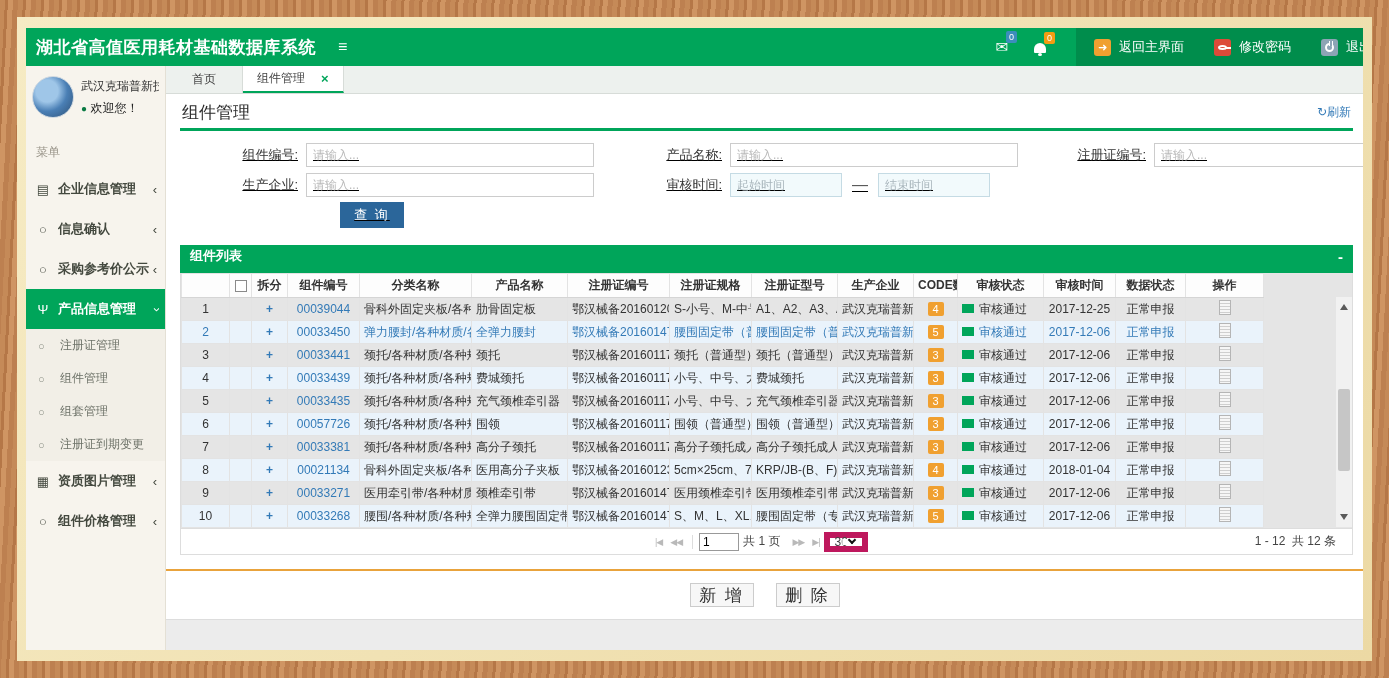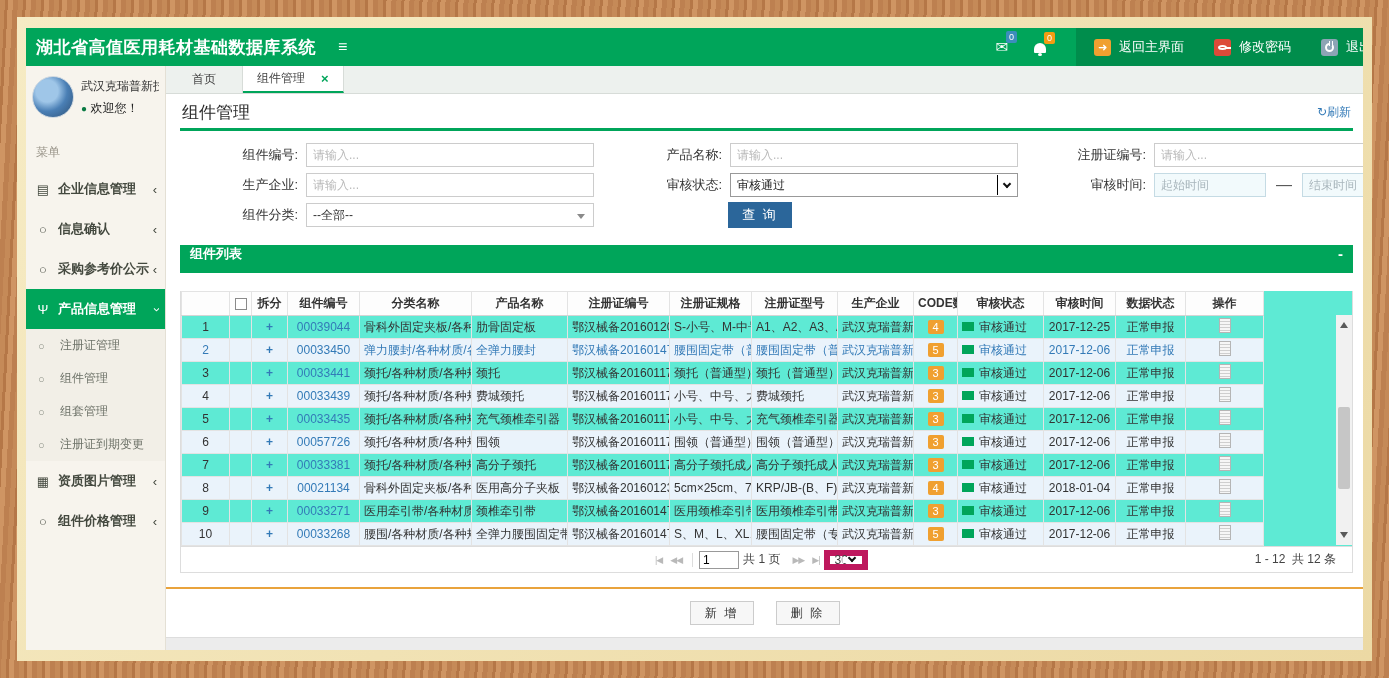--- a/index.html
+++ b/index.html
@@ -64,46 +64,46 @@
   .tab.active { background:#fff; border-bottom:2px solid #00a55a; padding:0 14px; }
   .tab .x { color:#00a55a; font-weight:bold; margin-left:16px; font-size:13px; }
 
   .content { flex:1; background:#fff; overflow:hidden; display:flex; flex-direction:column; }
   .title-row { display:flex; align-items:center; padding:7px 12px 4px 16px; flex:none; }
   .pg-title { font-size:17px; color:#2b2b2b; }
   .refresh { margin-left:auto; color:#337ab7; font-size:12px; cursor:pointer; }
   .green-line { height:3px; background:#00a55a; margin:0 10px 0 14px; flex:none; }
 
   
-  .form { padding:12px 0 4px 40px; flex:none; }
+  .form { padding:12px 0 4px 40px; flex:none;text-decoration:underline; }
   .form-row { display:flex; align-items:center; margin-bottom:6px; height:24px; }
   .fg { display:flex; align-items:center; }
   .fg label { width:92px; text-align:right; font-size:13px; color:#333; margin-right:8px; white-space:nowrap; }
   .fg.g2, .fg.g3 { margin-left:36px; }
   .tinp { width:288px; height:24px; border:1px solid #ccc; font-size:12px; padding:0 6px; color:#333; background:#fff; }
   .tinp::placeholder { color:#b9b9b9; }
   .selbox { width:288px; height:24px; border:1px solid #999; background:#fff; display:flex; align-items:center; font-size:12px; color:#222; padding-left:6px; position:relative; cursor:pointer; }
   .selbtn { position:absolute; right:1px; top:1px; bottom:1px; width:19px; background:#fff; border-left:1px solid #000; display:flex; align-items:center; justify-content:center; }
   .selbtn.soft { border-left:1px solid #ccc; }
   .vchev { width:6px; height:6px; border-right:2px solid #111; border-bottom:2px solid #111; transform:rotate(45deg); margin-top:-3px; }
   .combo { width:288px; height:24px; border:1px solid #ccc; background:#fff; display:flex; align-items:center; font-size:12px; color:#333; padding-left:6px; position:relative; cursor:pointer; }
   .tri { position:absolute; right:8px; top:10px; width:0; height:0; border-left:4px solid transparent; border-right:4px solid transparent; border-top:5px solid #8a8a8a; }
   .dinp { width:112px; height:24px; border:1px solid #c5dbe4; background:#f2fafc; font-size:12px; padding:0 6px; color:#333; }
   .dinp::placeholder { color:#a9b6bc; }
   .dash { margin:0 10px; color:#555; }
   .search-btn { margin-left:134px; width:64px; height:26px; background:#2b669a; color:#fff; font-size:13px; border:none; cursor:pointer; letter-spacing:2px; }
 
   
   .panel { margin:8px 10px 0 14px; flex:none; }
-  .panel-hdr { background:#00a55a; color:#fff; height:28px; display:flex; align-items:flex-start; padding:0 10px;gap:24px; }
+  .panel-hdr { background:#00a55a; color:#fff; height:28px; display:flex; align-items:flex-end; padding:8px 10px;gap:24px; }
   .panel-title { font-size:13px; font-weight:bold; white-space:nowrap; }
   .panel-note { font-size:12px; font-weight:bold; white-space:nowrap; overflow:hidden; }
   .collapse { margin-left:auto; font-size:15px; font-weight:bold; cursor:pointer; padding-left:8px; }
 
-  .table-region { position:relative; border:1px solid #ddd; border-top:none; background:#5eead4;margin-top:18px; }
+  .table-region { position:relative; border:1px solid #ddd; border-top:none; background:#e5e5e5; }
   table { border-collapse:collapse; table-layout:fixed; width:1082px; }
   th,td { font-size:12px; color:#333; border:1px solid #e3e3e3; height:23px; padding:0 4px; white-space:nowrap; overflow:hidden; }
   thead th { font-weight:bold; background:#fdfdfd; border-bottom:1px solid #d5d5d5; text-align:center; height:24px; }
   tr.even td { background:#eaf3fb; }
   tr.selected td, tr.selected td .link { color:#337ab7; }
   td.ctr { text-align:center; }
   .c0{width:48px} .c1{width:22px} .c2{width:36px} .c3{width:72px} .c4{width:112px} .c5{width:96px}
   .c6{width:102px} .c7{width:82px} .c8{width:86px} .c9{width:76px} .c10{width:44px} .c11{width:86px}
   .c12{width:72px} .c13{width:70px} .c14{width:78px}
   .cb { display:inline-block; width:12px; height:12px; border:1px solid #8a8a8a; background:#fff; vertical-align:middle; cursor:pointer; }
@@ -128,21 +128,21 @@
   .pgn-arr { color:#b9b9b9; font-size:9px; margin:0 4px; cursor:pointer; letter-spacing:-1px; }
   .pgn-sep { width:1px; height:14px; background:#ddd; margin:0 6px; }
   .pgn-input { width:40px; height:18px; border:1px solid #999; font-size:12px; padding:0 3px; }
   .pgn-pages { margin:0 8px 0 4px; white-space:nowrap; }
   .psize { border:6px solid #be185d; height:20px; display:flex; align-items:center; padding-left:5px; position:relative; width:44px; background:#fff; cursor:pointer; }
   .pgn-count { position:absolute; right:16px; white-space:nowrap; }
 
   
   .odivider { height:2px; background:#e9a33c; margin:14px 0 0 0; flex:none; }
   .btn-row { display:flex; justify-content:center; gap:22px; padding:12px 0; flex:none; }
-  .gbtn { width:64px; height:24px; background:#f7f7f7; border:1px solid #ccc; font-size:12px; color:#333; cursor:pointer; letter-spacing:2px; }
+  .gbtn { width:64px; height:24px; background:#f7f7f7; border:1px solid #ccc; font-size:17px; color:#333; cursor:pointer; letter-spacing:2px; }
   .footer { height:36px; background:#ececec; border-top:1px solid #ddd; flex:none; margin-top:auto; }
 </style>
 </head>
 <body>
 
 <div class="frame"></div>
 <div class="mat"></div>
 
 <div class="app">
 
@@ -265,44 +265,28 @@
             <div class="fg g3">
                 <label>注册证编号:</label>
               <input class="tinp" style="width: 272px;" placeholder="请输入...">
               </div>
           </div>
           <div class="form-row">
             <div class="fg">
                 <label>生产企业:</label>
               <input class="tinp" placeholder="请输入..." style="">
               </div>
-            <div class="fg g2">
-                <label>审核状态:</label>
-              <div class="selbox">
-                <span>审核通过</span>
-                <span class="selbtn">
-                    <span class="vchev"></span>
-                  </span>
-              </div>
-              </div>
             <div class="fg g3">
                 <label>审核时间:</label>
               <input class="dinp" placeholder="起始时间" style="">
               <span class="dash">—</span>
               <input class="dinp" placeholder="结束时间" style="">
               </div>
           </div>
           <div class="form-row">
-            <div class="fg">
-                <label>组件分类:</label>
-              <div class="combo">
-                <span>--全部--</span>
-                <span class="tri"></span>
-              </div>
-              </div>
             <button class="search-btn">查 询</button>
           </div>
         </div>
 
         <div class="panel">
           <div class="panel-hdr">
             <span class="panel-title">组件列表</span>
             <span class="collapse">-</span>
           </div>
           <div class="table-region">

